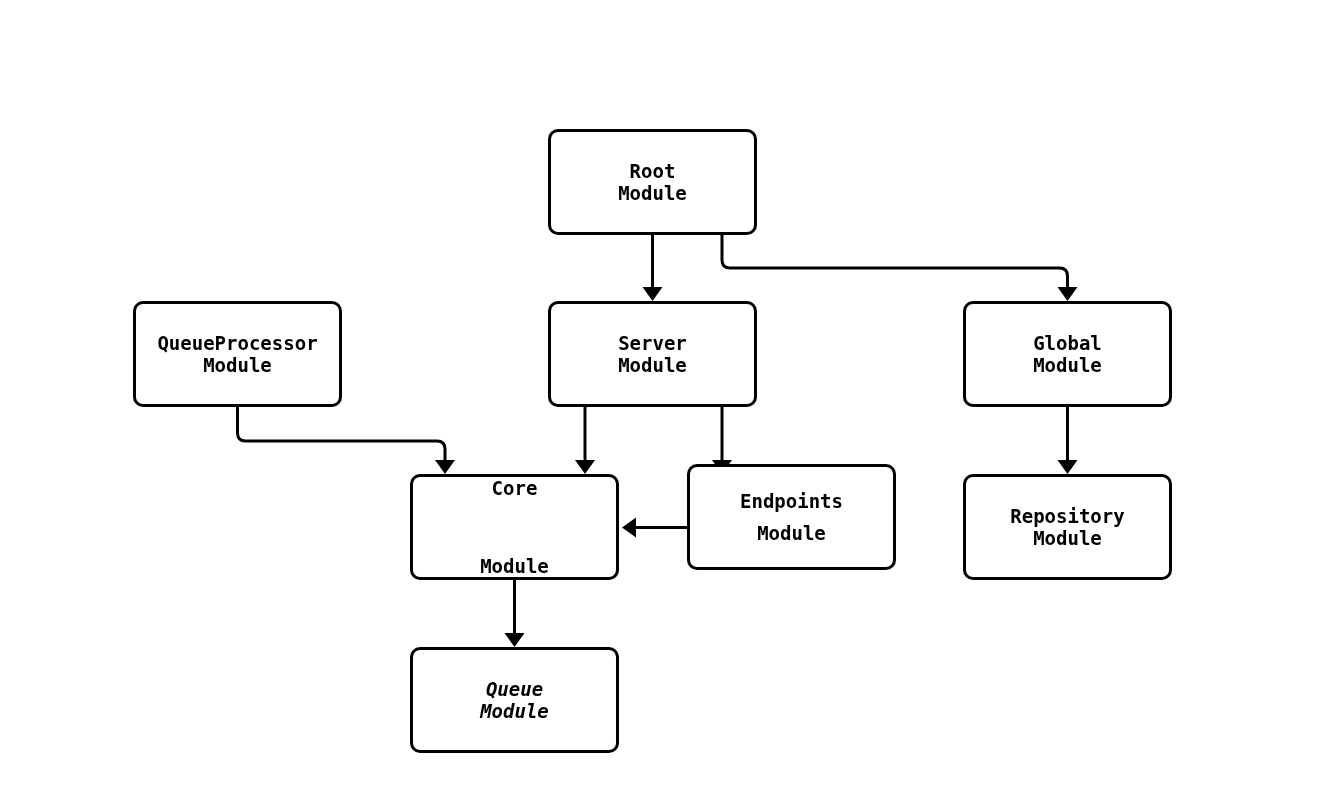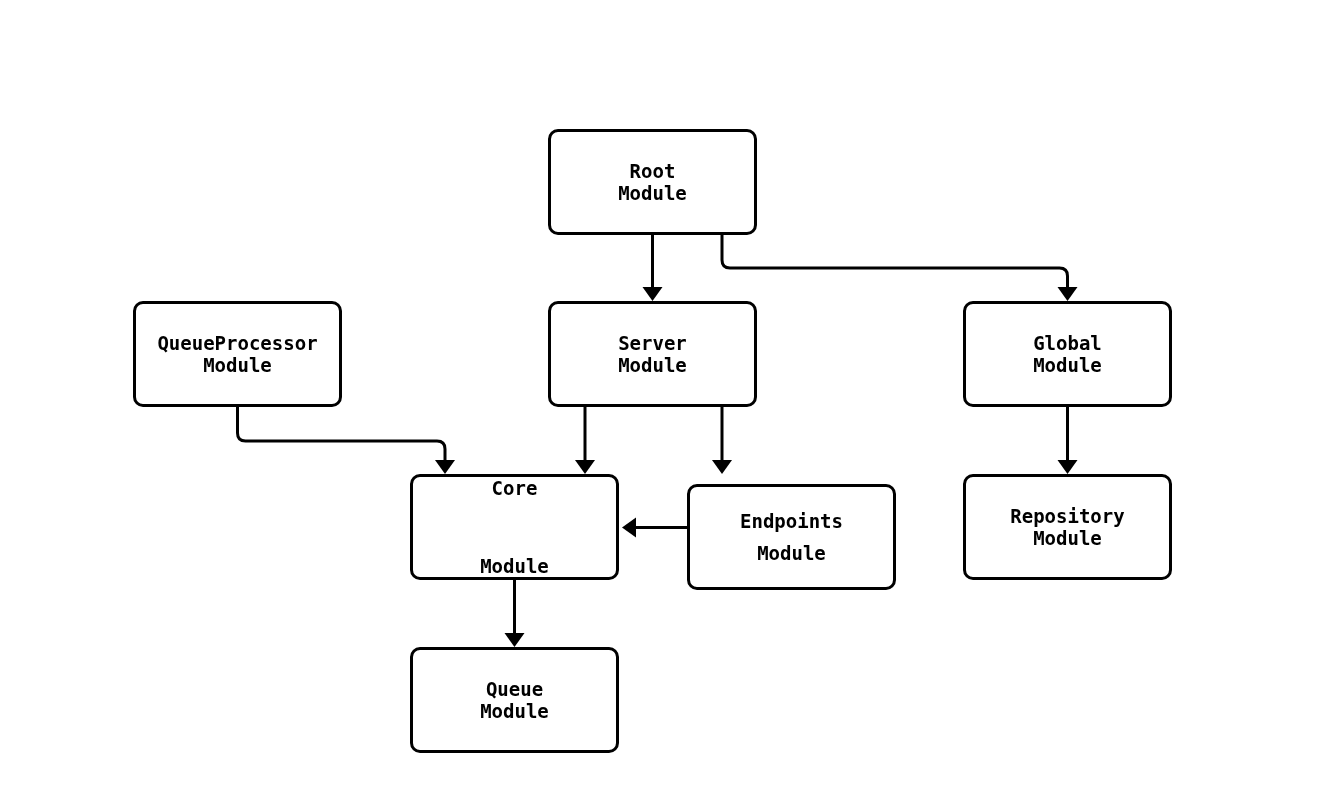--- a/index.html
+++ b/index.html
@@ -41,23 +41,23 @@
     line-height: 22px;
     color: #000000;
     text-align: center;
     white-space: nowrap;
   }
   .node-root          { left: 548px; top: 93px;  }
   .node-queueprocessor{ left: 133px; top: 265px; }
   .node-server        { left: 548px; top: 265px; }
   .node-global        { left: 963px; top: 265px; }
   .node-core          { left: 410px; top: 438px; justify-content: space-between; }
-  .node-endpoints     { left: 687px; top: 448px; gap: 10px; }
+  .node-endpoints     { left: 687px; top: 428px; gap: 10px; }
   .node-repository    { left: 963px; top: 438px; align-items: center; }
-  .node-queue         { left: 410px; top: 611px; }
+  .node-queue         { left: 410px; top: 611px; font-style: italic; }
 </style>
 </head>
 <body>
 
 <div id="canvas">
 
   <svg id="edges-layer" viewBox="0 0 1337 809" xmlns="http://www.w3.org/2000/svg">
 
     <g>
       <path class="edge-path" d="M652.5,198 V251"></path>

